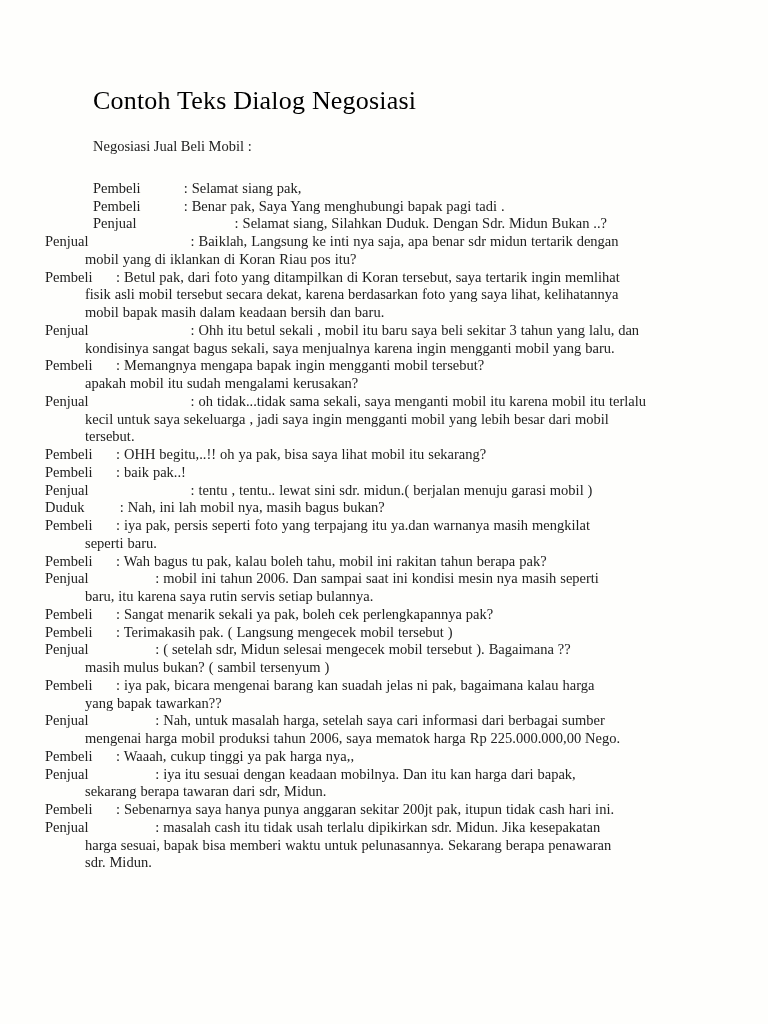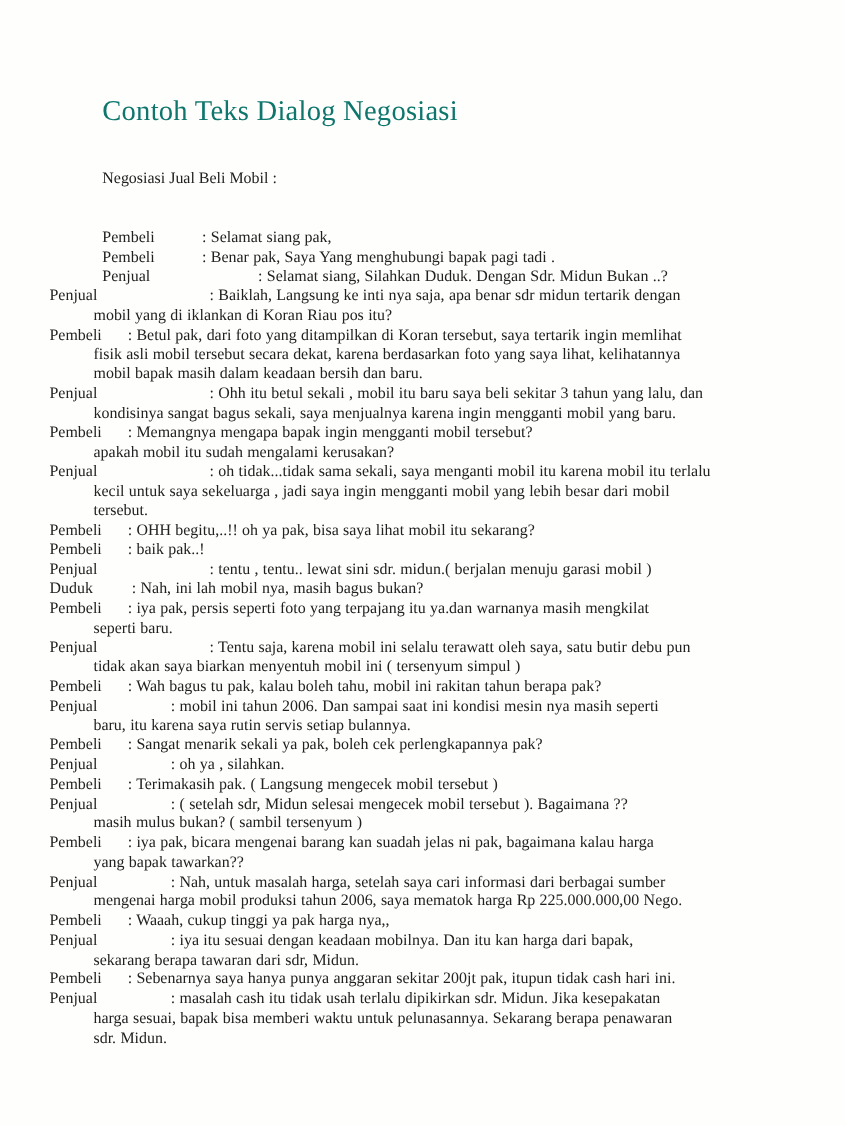--- a/index.html
+++ b/index.html
@@ -21,47 +21,47 @@
   }
   .doc-title {
     margin: 86px 0 0 48px;
     font-size: 26px;
     line-height: 30px;
     font-weight: normal;
     color: #b03b3e;
     letter-spacing: 0.2px;
   }
   .doc-subtitle {
-    margin: 38px 0 0 48px;
+    margin: 22px 0 0 48px;
     font-size: 14.5px;
     line-height: 17.75px;
   }
   .dialog-body {
-    margin-top: 36px;
+    margin-top: 24px;
   }
   .para {
     font-size: 14.5px;
     line-height: 17.75px;
     white-space: pre-wrap;
     padding-left: 40px;
     text-indent: -40px;
     word-spacing: 0.3px;
   }
   .para.inset {
     margin-left: 48px;
   }
   .speaker { }
   .line-text { }
 </style>
 </head>
 <body>
 
 <div class="page" style="background: rgb(254, 254, 252); color: rgb(33, 33, 33);">
   <div class="content">
-    <h1 class="doc-title" style="color: #0f766e;">Contoh Teks Dialog Negosiasi</h1>
+    <h1 class="doc-title" style="color: #000000;">Contoh Teks Dialog Negosiasi</h1>
     <div class="doc-subtitle">Negosiasi Jual Beli Mobil :</div>
     <div class="dialog-body" id="dialog-body">
         <div class="para inset"><span class="speaker">Pembeli</span><span class="line-text">           : Selamat siang pak,</span></div>
         <div class="para inset"><span class="speaker">Pembeli</span><span class="line-text">           : Benar pak, Saya Yang menghubungi bapak pagi tadi .</span></div>
         <div class="para inset"><span class="speaker">Penjual</span><span class="line-text">                         : Selamat siang, Silahkan Duduk. Dengan Sdr. Midun Bukan ..?</span></div>
         <div class="para"><span class="speaker">Penjual</span><span class="line-text">                          : Baiklah, Langsung ke inti nya saja, apa benar sdr midun tertarik dengan
 mobil yang di iklankan di Koran Riau pos itu?</span></div>
         <div class="para"><span class="speaker">Pembeli</span><span class="line-text">      : Betul pak, dari foto yang ditampilkan di Koran tersebut, saya tertarik ingin memlihat
 fisik asli mobil tersebut secara dekat, karena berdasarkan foto yang saya lihat, kelihatannya
 mobil bapak masih dalam keadaan bersih dan baru.</span></div>
@@ -71,27 +71,24 @@
 apakah mobil itu sudah mengalami kerusakan?</span></div>
         <div class="para"><span class="speaker">Penjual</span><span class="line-text">                          : oh tidak...tidak sama sekali, saya menganti mobil itu karena mobil itu terlalu
 kecil untuk saya sekeluarga , jadi saya ingin mengganti mobil yang lebih besar dari mobil
 tersebut.</span></div>
         <div class="para"><span class="speaker">Pembeli</span><span class="line-text">      : OHH begitu,..!! oh ya pak, bisa saya lihat mobil itu sekarang?</span></div>
         <div class="para"><span class="speaker">Pembeli</span><span class="line-text">      : baik pak..!</span></div>
         <div class="para"><span class="speaker">Penjual</span><span class="line-text">                          : tentu , tentu.. lewat sini sdr. midun.( berjalan menuju garasi mobil )</span></div>
         <div class="para"><span class="speaker">Duduk</span><span class="line-text">         : Nah, ini lah mobil nya, masih bagus bukan?</span></div>
         <div class="para"><span class="speaker">Pembeli</span><span class="line-text">      : iya pak, persis seperti foto yang terpajang itu ya.dan warnanya masih mengkilat
 seperti baru.</span></div>
-        <div class="para"><span class="speaker">Penjual</span><span class="line-text">                          : Tentu saja, karena mobil ini selalu terawatt oleh saya, satu butir debu pun
-tidak akan saya biarkan menyentuh mobil ini ( tersenyum simpul )</span></div>
         <div class="para"><span class="speaker">Pembeli</span><span class="line-text">      : Wah bagus tu pak, kalau boleh tahu, mobil ini rakitan tahun berapa pak?</span></div>
         <div class="para"><span class="speaker">Penjual</span><span class="line-text">                 : mobil ini tahun 2006. Dan sampai saat ini kondisi mesin nya masih seperti
 baru, itu karena saya rutin servis setiap bulannya.</span></div>
         <div class="para"><span class="speaker">Pembeli</span><span class="line-text">      : Sangat menarik sekali ya pak, boleh cek perlengkapannya pak?</span></div>
-        <div class="para"><span class="speaker">Penjual</span><span class="line-text">                 : oh ya , silahkan.</span></div>
         <div class="para"><span class="speaker">Pembeli</span><span class="line-text">      : Terimakasih pak. ( Langsung mengecek mobil tersebut )</span></div>
         <div class="para"><span class="speaker">Penjual</span><span class="line-text">                 : ( setelah sdr, Midun selesai mengecek mobil tersebut ). Bagaimana ??
 masih mulus bukan? ( sambil tersenyum )</span></div>
         <div class="para"><span class="speaker">Pembeli</span><span class="line-text">      : iya pak, bicara mengenai barang kan suadah jelas ni pak, bagaimana kalau harga
 yang bapak tawarkan??</span></div>
         <div class="para"><span class="speaker">Penjual</span><span class="line-text">                 : Nah, untuk masalah harga, setelah saya cari informasi dari berbagai sumber
 mengenai harga mobil produksi tahun 2006, saya mematok harga Rp 225.000.000,00 Nego.</span></div>
         <div class="para"><span class="speaker">Pembeli</span><span class="line-text">      : Waaah, cukup tinggi ya pak harga nya,,</span></div>
         <div class="para"><span class="speaker">Penjual</span><span class="line-text">                 : iya itu sesuai dengan keadaan mobilnya. Dan itu kan harga dari bapak,
 sekarang berapa tawaran dari sdr, Midun.</span></div>

